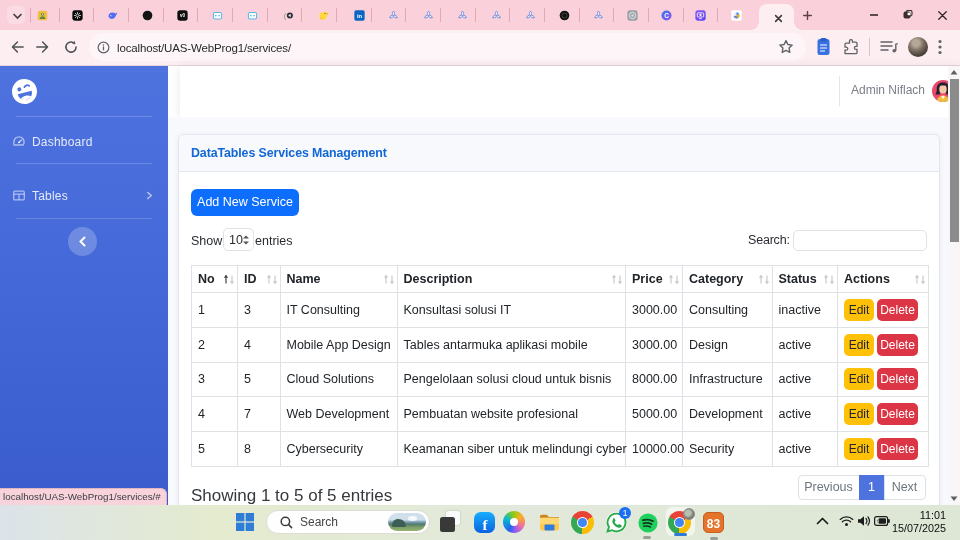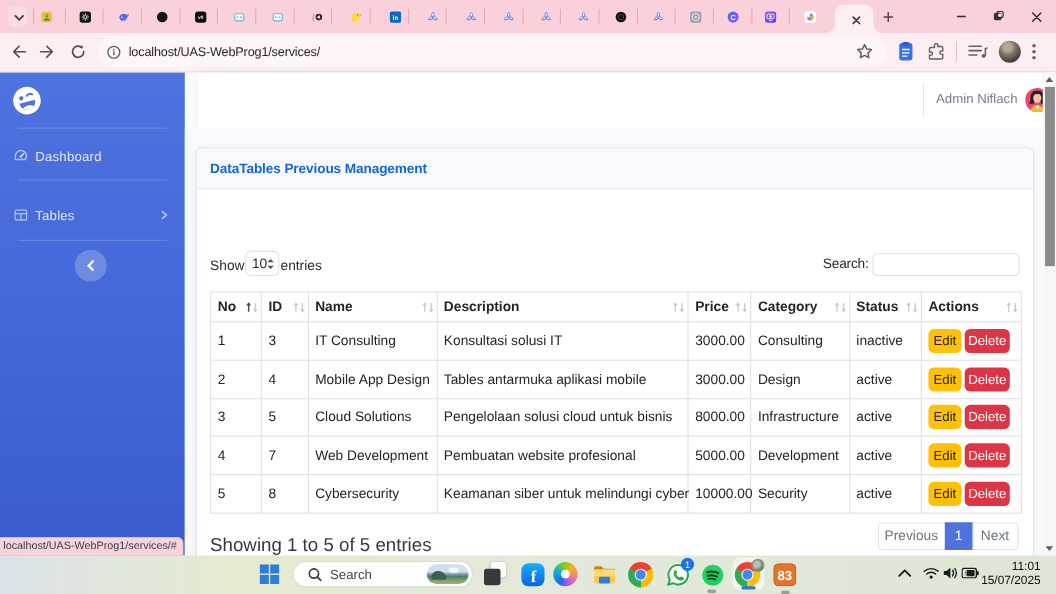--- a/index.html
+++ b/index.html
@@ -375,22 +375,23 @@
           <ellipse cx="11" cy="9.2" rx="3.7" ry="4.4" fill="#f3c9a5"></ellipse>
           <path d="M11 3c-3 0-4.7 2-4.5 4.6l1.4-2 6.4-.2 1.2 2.2C15.7 5 14 3 11 3z" fill="#272030"></path>
           <path d="M4.5 22c.4-4.2 3.2-6.4 6.5-6.4s6.1 2.2 6.5 6.4z" fill="#eebc3f"></path>
           <path d="M11 15.6l-1.8 1.2 1.8 2.4 1.8-2.4z" fill="#fdf4e0"></path>
         </g>
       </svg>
   </div>
   <div id="content">
     <div id="card">
       <div id="cardhead">
-          <div id="cardtitle">DataTables Previous Management</div>
+          <div id="cardtitle">DataTables Services Management</div>
         </div>
+      <div id="addbtn">Add New Service</div>
       <div class="ctl" style="position:absolute;left:12px;top:99px">Show</div>
       <div id="selbox">
           <span style="position:absolute;left:5px;top:4px;font-size:12.5px;color:#292d32">10</span>
           <svg style="position:absolute;right:3px;top:5px" width="8" height="12" viewBox="0 0 8 12">
             <path d="M1 4.4L4 1.4l3 3z" fill="#555"></path>
             <path d="M1 7.6l3 3 3-3z" fill="#555"></path>
           </svg>
         </div>
       <div class="ctl" style="position:absolute;left:76px;top:99px">entries</div>
       <div id="searchlab">Search:</div>

